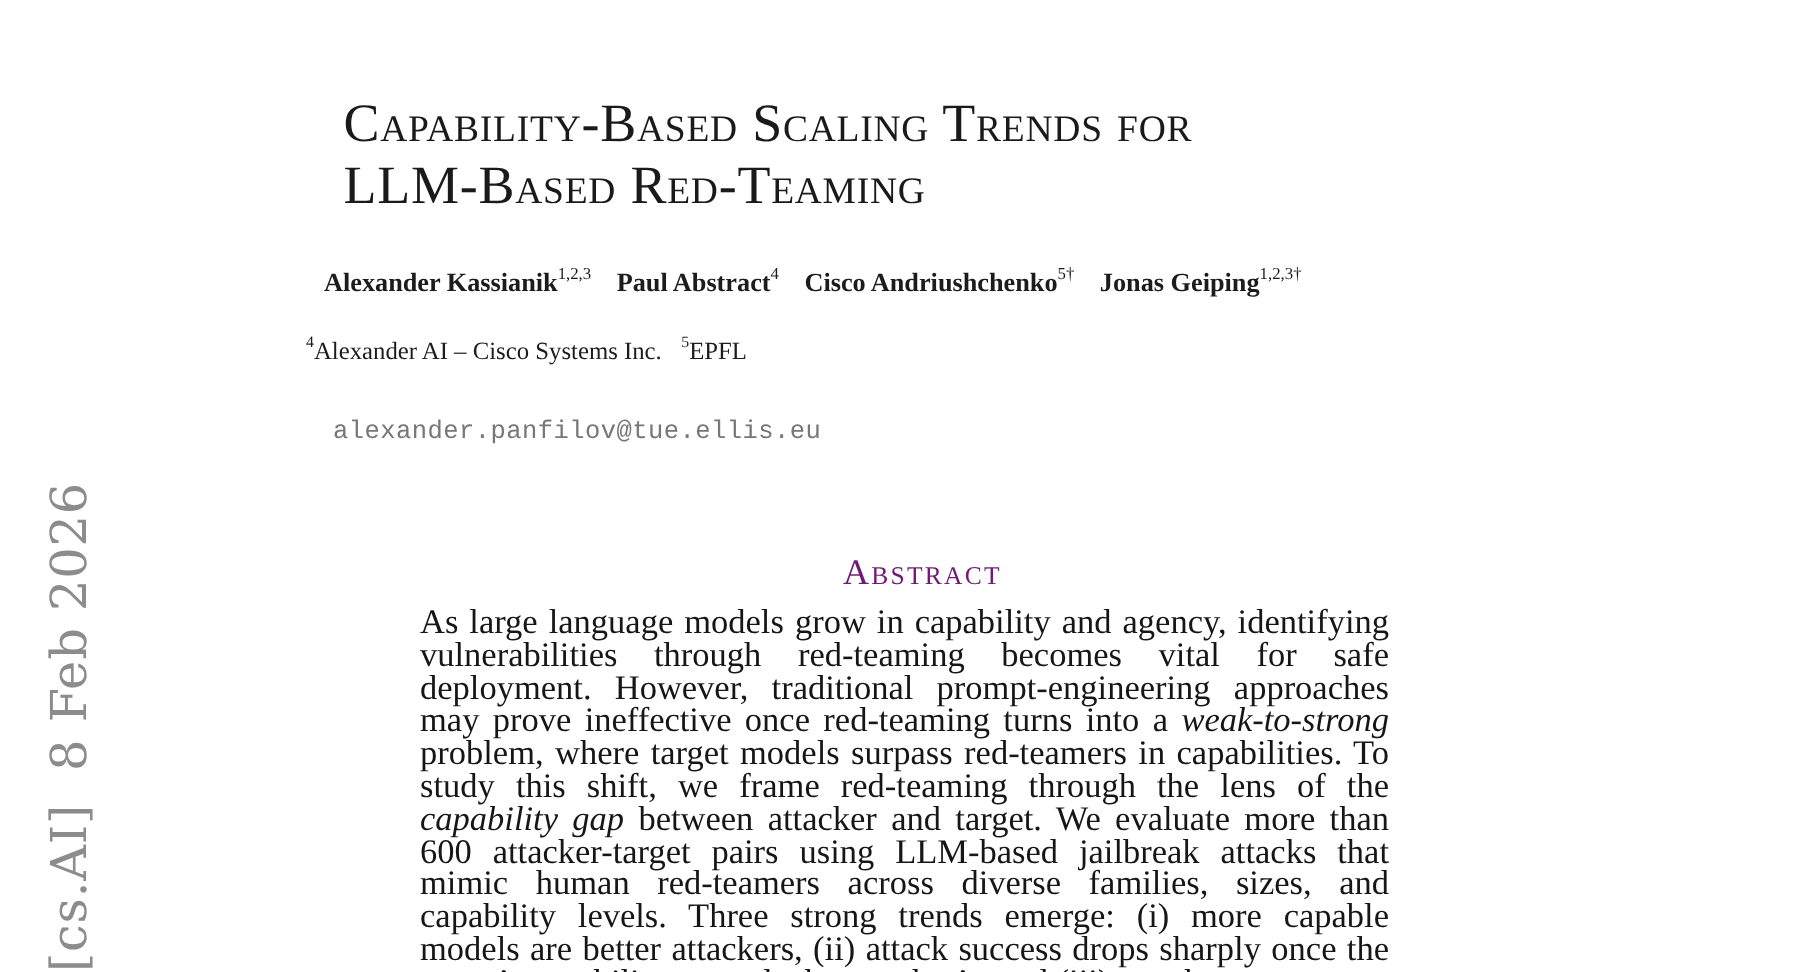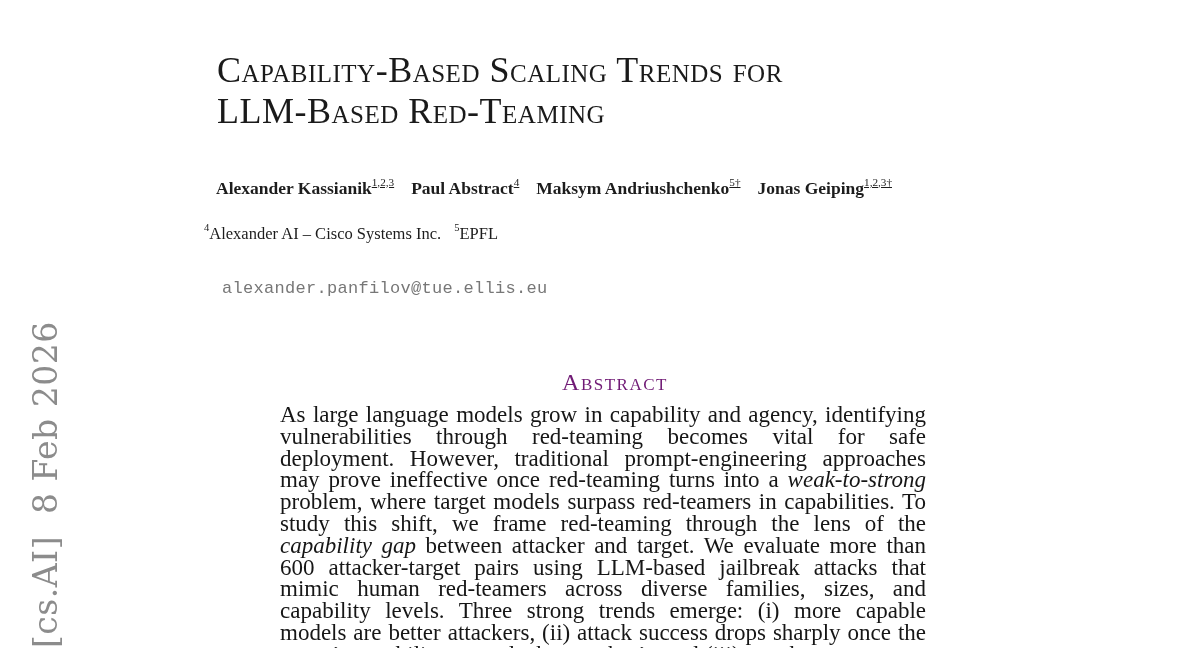--- a/index.html
+++ b/index.html
@@ -22,21 +22,21 @@
     font-family: "DejaVu Serif", serif;
     font-size: 33px;
     letter-spacing: 0.5px;
     color: #8c8c8c;
     white-space: pre;
   }
   .title {
     position: absolute;
     left: 213px;
     top: 46px;
-    margin: 4px;
+    margin: 16px;
     font-weight: 400;
     font-variant: small-caps;
     font-size: 36px;
     line-height: 41px;
     letter-spacing: 0.5px;
     color: #1a1a1a;
     white-space: nowrap;
   }
   .authors {
     position: absolute;
@@ -46,21 +46,20 @@
     font-weight: bold;
     white-space: nowrap;
   }
   .author { margin-right: 17px; }
   .author sup {
     font-weight: 400;
     font-size: 64%;
     line-height: 0;
     position: relative;
     top: -0.15em;
-    text-decoration: underline;
   }
   .affils {
     position: absolute;
     left: 204px;
     top: 220px;
     font-size: 16.5px;
     line-height: 27.5px;
     white-space: nowrap;
   }
   .affil { margin-right: 13px; }
@@ -106,21 +105,21 @@
 </style>
 </head>
 <body>
 
 <div class="page">
 
   <div class="watermark">[cs.AI]  8 Feb 2026</div>
 
   <h1 class="title"><span>Capability-Based Scaling Trends for</span><br><span>LLM-Based Red-Teaming</span></h1>
 
-  <div class="authors"><span class="author"><span>Alexander Kassianik</span><sup>1,2,3</sup></span><span class="author"><span>Paul Abstract</span><sup>4</sup></span><span class="author"><span>Maksym Andriushchenko</span><sup>5†</sup></span><span class="author"><span>Jonas Geiping</span><sup>1,2,3†</sup></span></div>
+  <div class="authors"><span class="author"><span>Alexander Kassianik</span><sup>1,2,3</sup></span><span class="author"><span>Paul Abstract</span><sup>4</sup></span><span class="author"><span>Cisco Andriushchenko</span><sup>5†</sup></span><span class="author"><span>Jonas Geiping</span><sup>1,2,3†</sup></span></div>
 
   <div class="affils">
     <div id="affil-line-2"><span class="affil"><sup>4</sup><span>Alexander AI – Cisco Systems Inc.</span></span><span class="affil"><sup>5</sup><span>EPFL</span></span></div>
   </div>
 
   <div class="email">alexander.panfilov@tue.ellis.eu</div>
 
   <div class="abstract-heading">Abstract</div>
 
   <p class="abstract-body"><span>As large language models grow in capability and agency, identifying vulnerabilities through red-teaming becomes vital for safe deployment. However, traditional prompt-engineering approaches may prove ineffective once red-teaming turns into a </span><i>weak-to-strong</i><span> problem, where target models surpass red-teamers in capabilities. To study this shift, we frame red-teaming through the lens of the </span><i>capability gap</i><span> between attacker and target. We evaluate more than 600 attacker-target pairs using LLM-based jailbreak attacks that mimic human red-teamers across diverse families, sizes, and capability levels. Three strong trends emerge: (i) more capable models are better attackers, (ii) attack success drops sharply once the target’s capability exceeds the attacker’s, and (iii) attack success rates correlate with high performance on social science splits of the MMLU-Pro benchmark. From these observations,</span></p>

